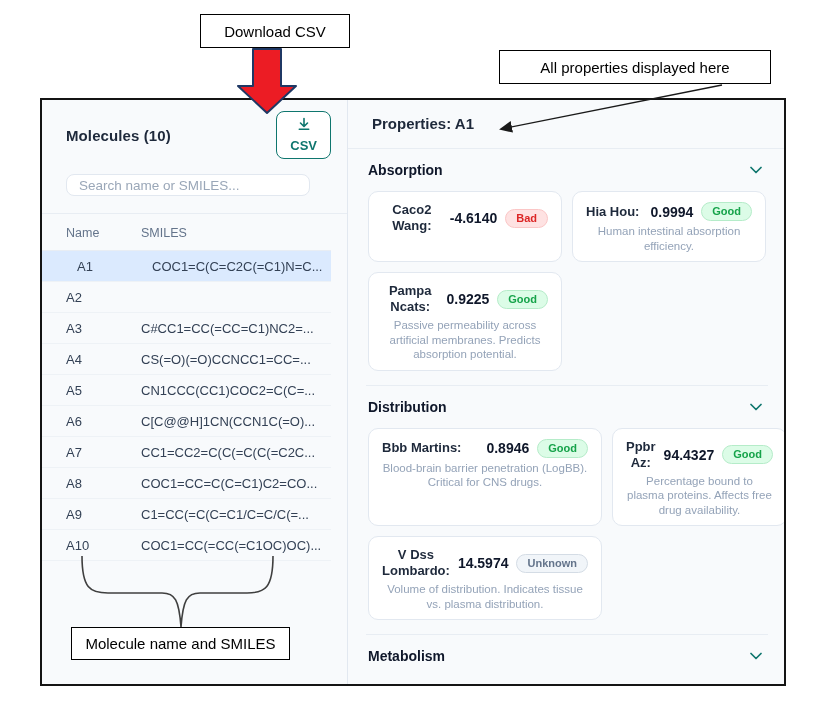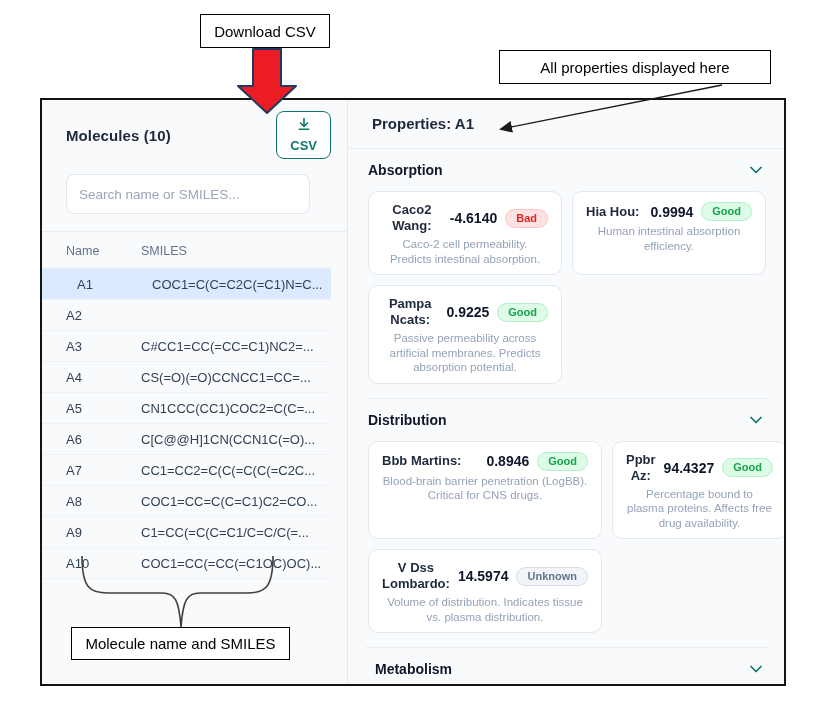--- a/index.html
+++ b/index.html
@@ -11,61 +11,61 @@
          background:#f8fafc; border:2px solid #141414; display:flex; overflow:hidden; }
 
   
   .left { width:306px; min-width:306px; border-right:1px solid #e2e8f0; display:flex; flex-direction:column; }
   .left-top { padding:11px 16px 17px 24px; border-bottom:1px solid #e8edf3; }
   .title-row { display:flex; align-items:center; justify-content:space-between; }
   .panel-title { font-size:15px; font-weight:700; color:#1e293b; letter-spacing:.1px; }
   .csv-btn { display:flex; align-items:center; gap:7px; border:1.5px solid #0f766e; background:#fff;
              color:#0f766e; border-radius:8px; padding:5px 13px; font-weight:700; font-size:13px; cursor:pointer;
              font-family:"Liberation Sans", sans-serif;flex-direction:column; }
-  .search { margin-top:15px; width:244px; height:40px; border:1px solid #e2e8f0; border-radius:8px;
+  .search { margin-top:15px; width:244px; height:22px; border:1px solid #e2e8f0; border-radius:8px;
             padding:0 12px; font-size:13.5px; color:#334155; background:#fff; outline:none;
             font-family:"Liberation Sans", sans-serif; }
   .search::placeholder { color:#9aa7b8; }
   .table { margin-right:16px; }
   .thead { display:flex; padding:12px 0 10px 24px; font-size:12.5px; color:#64748b; border-bottom:1px solid #e8edf3; }
   .col-name { width:75px; }
   .col-smiles { flex:1; }
   .trow { display:flex; align-items:center; height:31px; padding-left:24px;
           border-bottom:1px solid #eef2f6; font-size:13px; color:#334155; cursor:pointer; }
   .trow.selected { background:#dbeafe;padding-left:35px; }
   .trow .name { width:75px; font-weight:500; }
   .trow .smiles { flex:1; white-space:nowrap; overflow:hidden; }
 
   
   .right { flex:1; min-width:0; display:flex; flex-direction:column; }
   .right-header { padding:15px 24px 16px; border-bottom:1px solid #e8edf3;
                   font-size:15px; font-weight:700; color:#1e293b; }
   .sections { padding:0 16px 0 18px; flex:1; overflow:hidden; }
   .section { border-bottom:1px solid #e8edf3; }
-  .section:last-child { border-bottom:none;margin-left:7px; }
+  .section:last-child { border-bottom:none; }
   .sec-head { display:flex; align-items:center; justify-content:space-between;
               padding:13px 6px 12px 2px; cursor:pointer; }
   .sec-title { color:#0f172a; font-size:14px; font-weight:700; }
   .cards { display:grid; grid-template-columns:1fr 1fr; gap:10px; padding:1px 2px 14px 2px; }
   .card { background:#fff; border:1px solid #e2e8f0; border-radius:10px; padding:10px 13px 8px;text-align:center; }
   .card-top { display:flex; align-items:center; gap:8px; margin-bottom:3px; }
   .card-label { font-size:13px; font-weight:700; color:#1e293b; line-height:16px; }
   .card-value { font-size:14px; font-weight:700; color:#0f172a; margin-left:auto; white-space:nowrap; }
   .badge { border-radius:999px; font-size:11px; font-weight:700; padding:2px 10px 3px;
            border:1px solid; white-space:nowrap; }
   .badge.bad { background:#fee2e2; color:#dc2626; border-color:#fbc6c6; }
   .badge.good { background:#dcfce7; color:#16a34a; border-color:#b5ecc9; }
   .badge.unknown { background:#f1f5f9; color:#64748b; border-color:#d4dce5; }
   .card-desc { font-size:11.5px; line-height:14.5px; color:#94a3b8; }
 
   
   .anno-box { position:absolute; background:#fff; border:1.6px solid #000;
               display:flex; align-items:center; justify-content:center;
               font-size:15px; color:#000; z-index:30; }
-  #dl-box   { left:200px; top:14px;  width:130px; height:34px; }
+  #dl-box   { left:200px; top:14px;  width:150px; height:34px; }
   #props-box{ left:499px; top:50px;  width:272px; height:34px; }
   #mol-box  { left:71px;  top:627px; width:219px; height:33px; }
   .overlay { position:absolute; left:0; top:0; z-index:25; pointer-events:none; }
 </style>
 </head>
 <body>
 
 <div class="stage">
 
   <div class="app">
@@ -147,21 +147,20 @@
                 </svg>
             </span>
           </div>
           <div class="cards">
             <div class="card">
               <div class="card-top">
                 <span class="card-label">Caco2 Wang:</span>
                 <span class="card-value">-4.6140</span>
                 <span class="badge bad">Bad</span>
               </div>
-              <div class="card-desc">Caco-2 cell permeability. Predicts intestinal absorption.</div>
             </div>
             <div class="card">
               <div class="card-top">
                 <span class="card-label">Hia Hou:</span>
                 <span class="card-value">0.9994</span>
                 <span class="badge good">Good</span>
               </div>
               <div class="card-desc">Human intestinal absorption efficiency.</div>
             </div>
             <div class="card">

